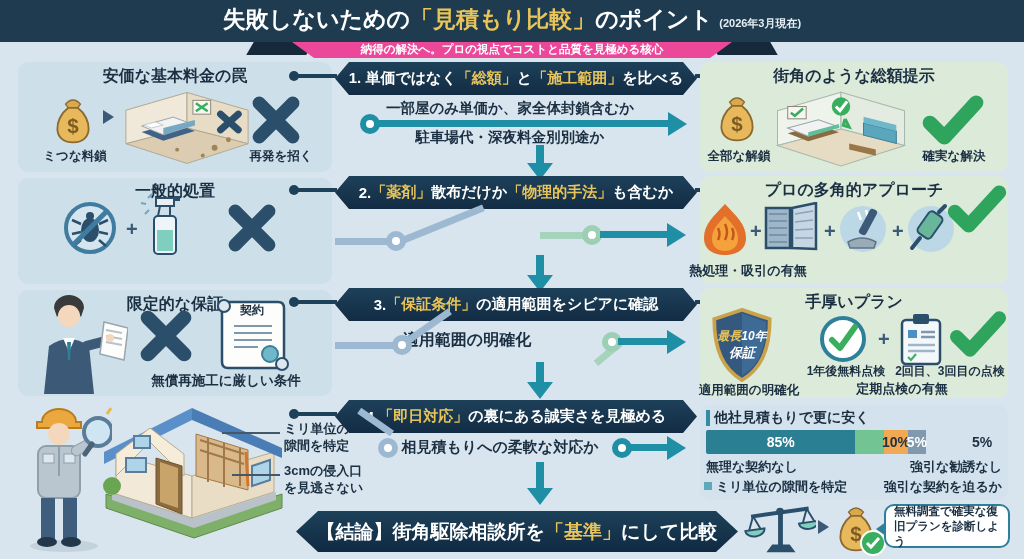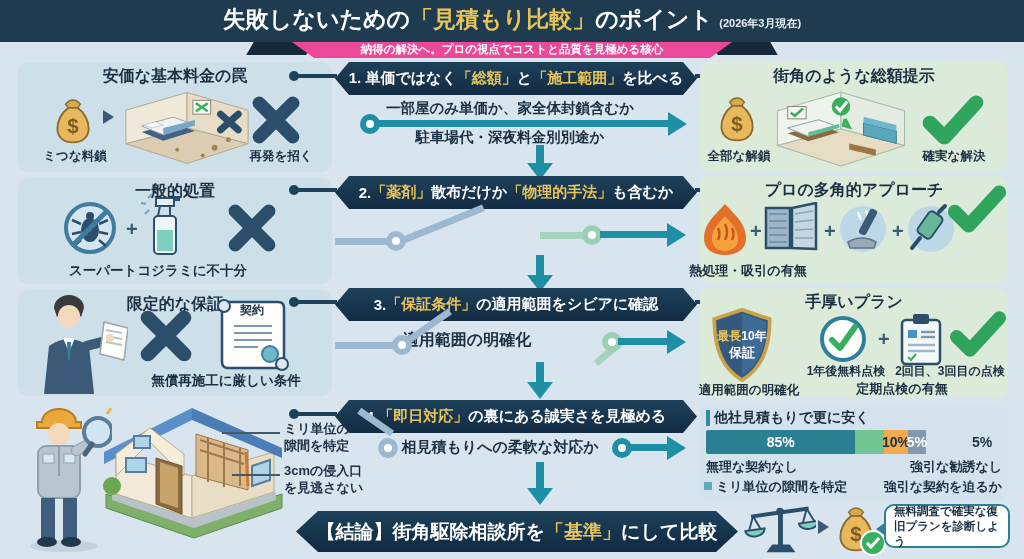--- a/index.html
+++ b/index.html
@@ -164,21 +164,20 @@
     <path d="M8 6 L12 2 M6 12 L1 11 M9 18 L5 22" stroke="#6fa7c4" stroke-width="2"></path>
     <rect x="16" y="6" width="18" height="8" fill="#e8eef4" stroke="#2b4f6b" stroke-width="2"></rect>
     <rect x="34" y="4" width="6" height="5" fill="#2b4f6b"></rect>
     <path d="M20 14 L18 24 L30 24 L30 14 Z" fill="#cfdfe9" stroke="#2b4f6b" stroke-width="2"></path>
     <rect x="14" y="24" width="22" height="38" rx="4" fill="#eef5f8" stroke="#2b4f6b" stroke-width="2"></rect>
     <rect x="17" y="38" width="16" height="21" fill="#7fcfc0"></rect>
   </svg>
   <svg class="abs" style="left:228px;top:204px;" width="48" height="48" viewBox="0 0 40 40">
     <path class="xmark" d="M6 6 L34 34 M34 6 L6 34"></path>
   </svg>
-  <div class="abs cap" style="left:18px;top:262px;width:280px;text-align:center;font-size:13.5px;">スーパートコジラミに不十分</div>
 
   <div class="abs banner" style="top:176px;">
       <span>2. </span>
       <span class="gold">「薬剤」</span>
       <span>散布だけか</span>
       <span class="gold">「物理的手法」</span>
       <span>も含むか</span>
     </div>
 
   <div class="abs hl gray" style="left:335px;top:238px;width:58px;"></div>
@@ -276,21 +275,21 @@
   <div class="abs vl" style="left:536px;top:362px;height:22px;"></div>
   <div class="abs ad" style="left:527px;top:382px;"></div>
   <div class="abs dot" style="left:289px;top:297px;"></div>
   <div class="abs nline" style="left:295px;top:300px;width:42px;"></div>
   <div class="abs nline" style="left:695px;top:300px;width:24px;"></div>
   <div class="abs dot" style="left:716px;top:297px;"></div>
 
   <div class="abs panel good" style="left:700px;top:288px;width:308px;height:110px;"></div>
   <div class="abs p-title" style="left:700px;top:292px;width:308px;">手厚いプラン</div>
 
-  <div class="abs" style="left:708px;top:308px;width:68px;height:74px;">
+  <div class="abs" style="left:708px;top:308px;width:68px;height:74px;font-style:italic;">
     <svg width="68" height="74" viewBox="0 0 68 80">
       <path d="M34 2 L64 12 C64 46 54 66 34 78 C14 66 4 46 4 12 Z" fill="#35597e" stroke="#c9a24b" stroke-width="4"></path>
       <path d="M34 6 L60 15 C60 44 52 62 34 73 Z" fill="#3e6b96"></path>
     </svg>
     <div class="shield-txt" style="top:20px;font-size:12px;">
       <span class="gold">最長</span><span>10年</span>
     </div>
     <div class="shield-txt" style="top:36px;font-size:13px;">保証</div>
   </div>
   <div class="abs cap" style="left:694px;top:382px;width:110px;text-align:center;font-size:12.5px;">適用範囲の明確化</div>

